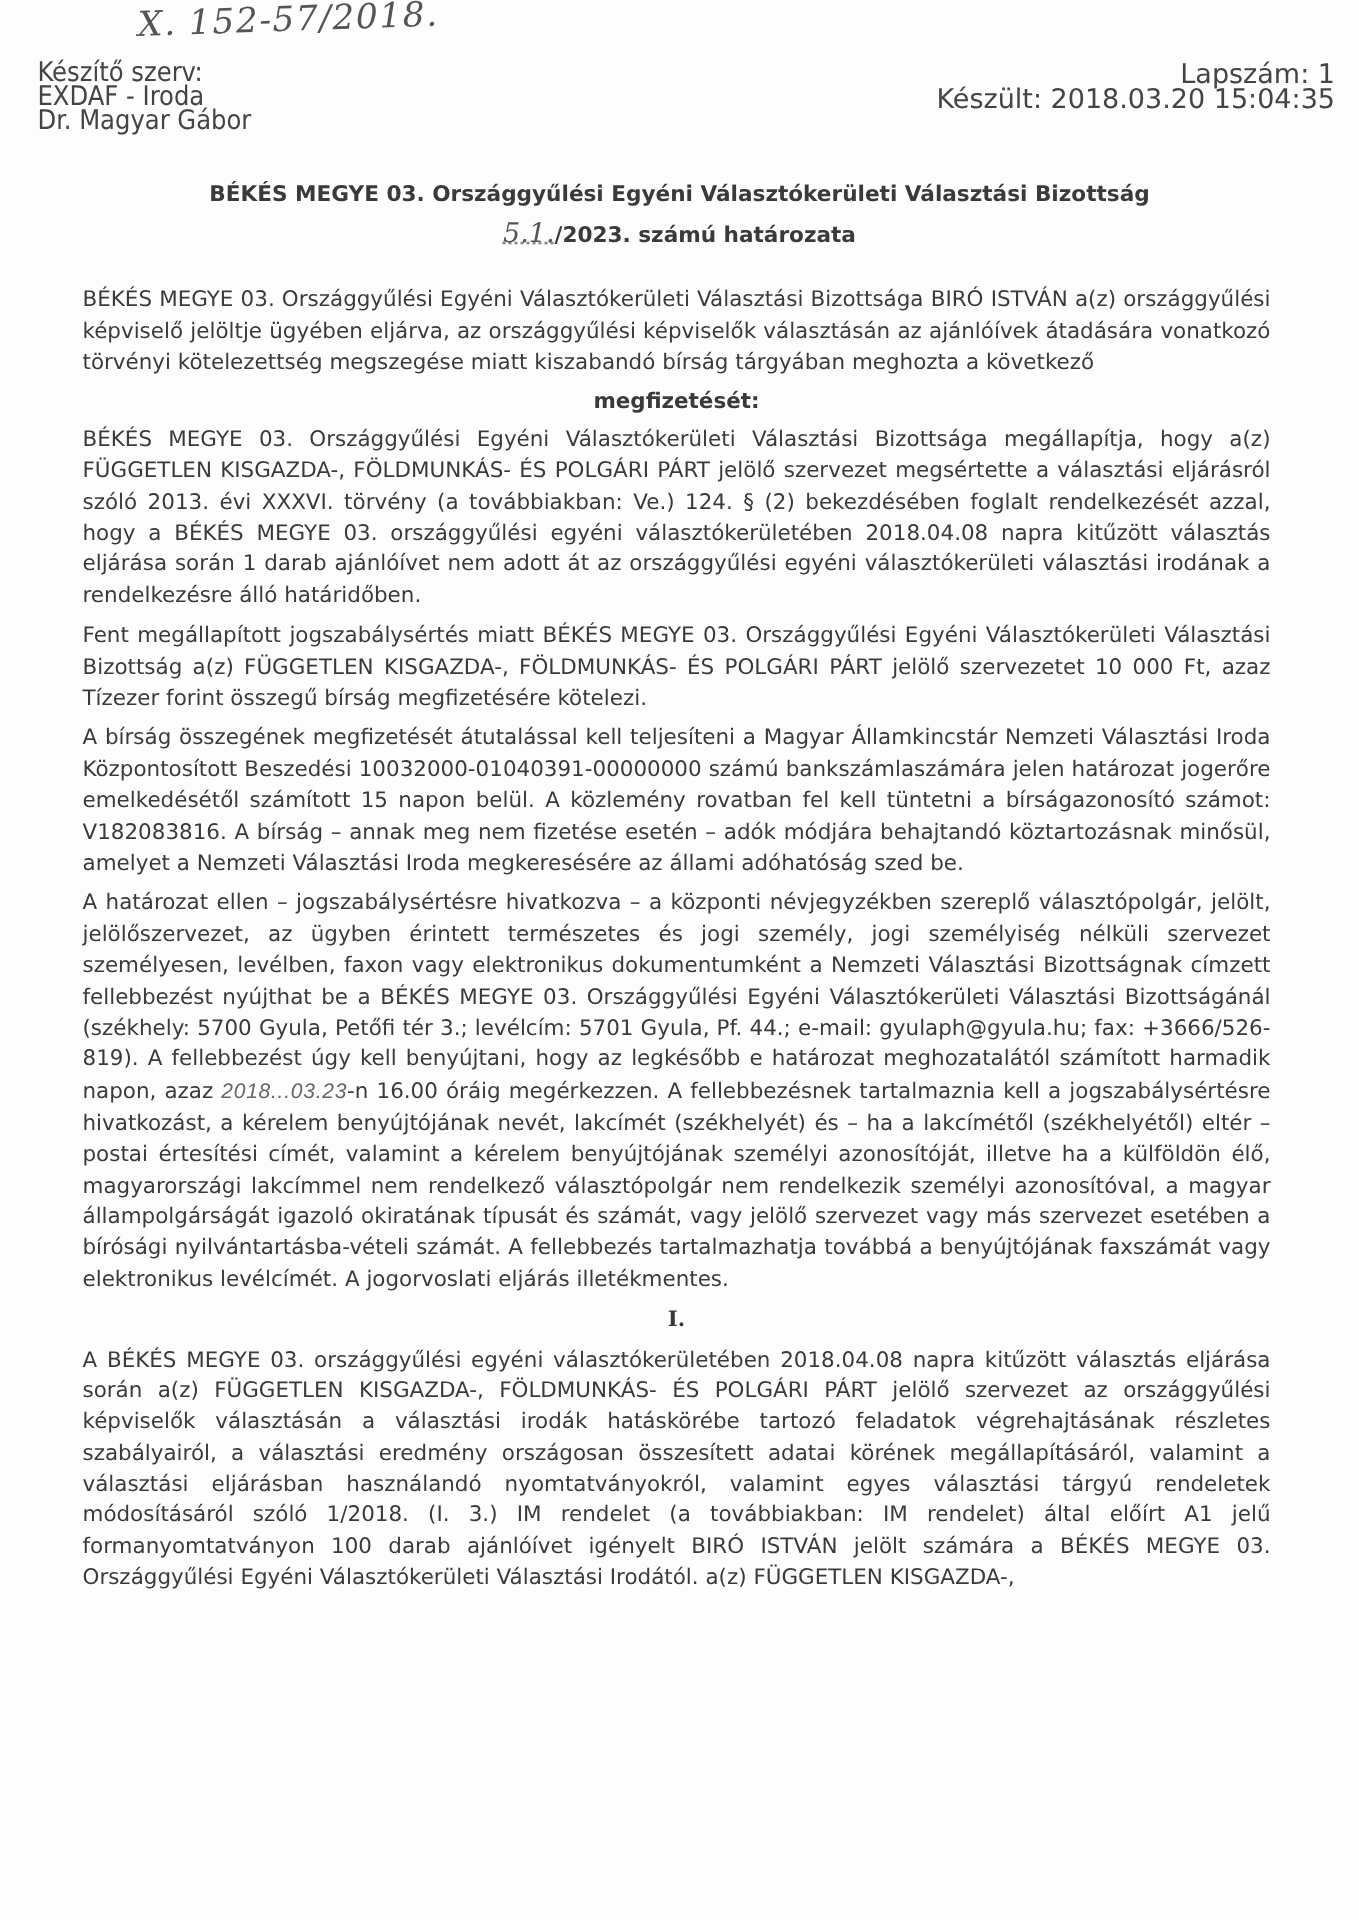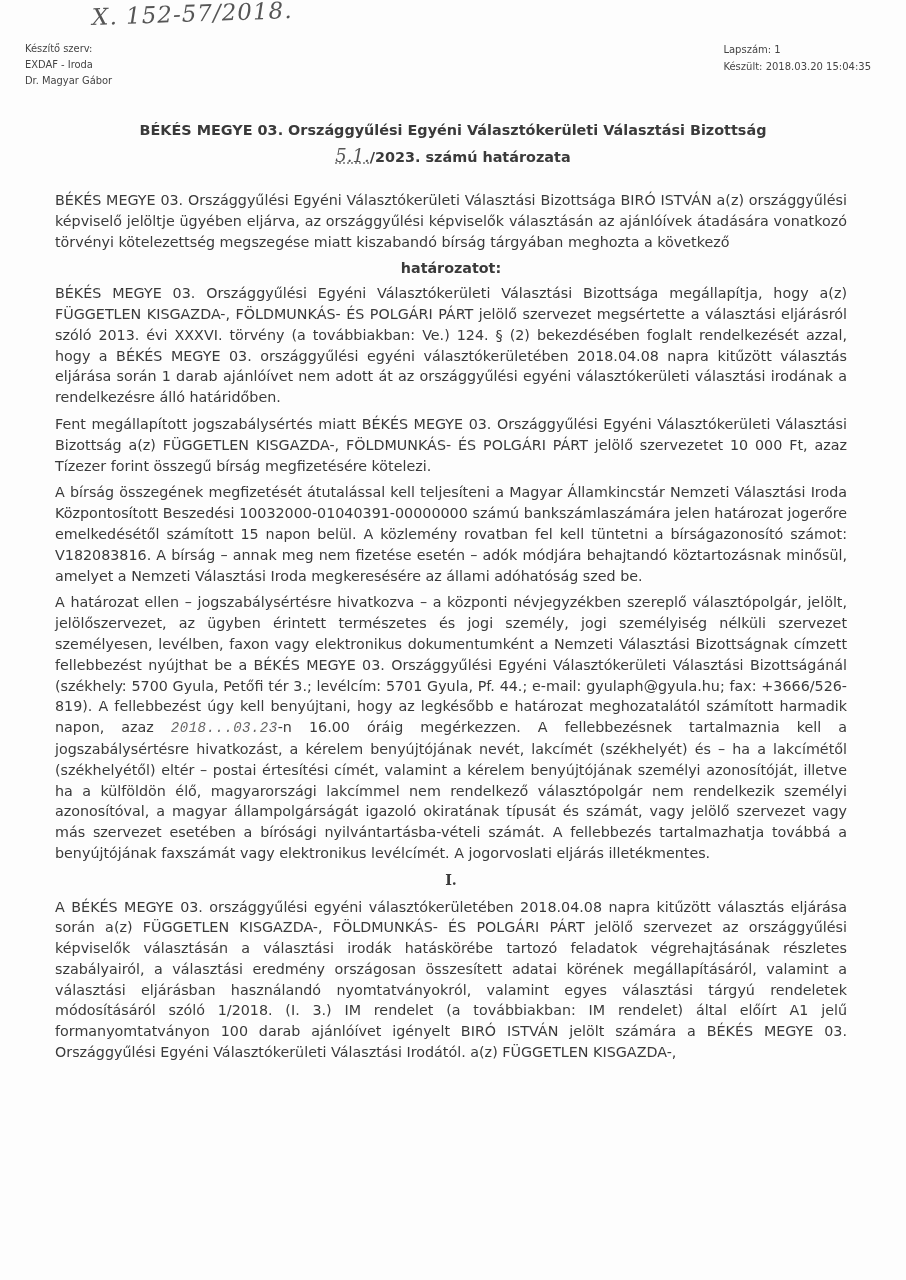--- a/index.html
+++ b/index.html
@@ -33,31 +33,31 @@
       left: 92px;
       top: 4px;
       font-size: 23px;
       transform: rotate(-2deg);
       transform-origin: left center;
     }
     .maker-block {
       position: absolute;
       left: 25px;
       top: 41px;
-      font-size: 11px;
+      font-size: 18px;
       line-height: 16px;
       color: #444;
       font-family: "DejaVu Sans Condensed", "DejaVu Sans", sans-serif;
     }
     .meta-block {
       position: absolute;
-      right: 35px;
+      right: 16px;
       top: 41px;
-      text-align: left;
-      font-size: 10px;
+      text-align: right;
+      font-size: 18px;
       line-height: 17px;
       color: #444;
     }
     .title-block {
       position: absolute;
       left: 0;
       width: 906px;
       top: 117px;
       text-align: center;
       font-weight: bold;
@@ -92,21 +92,21 @@
       font-weight: bold;
       margin: 6px 0 4px 0;
     }
     .content .roman {
       text-align: center;
       font-weight: bold;
       font-family: "DejaVu Serif", serif;
       margin: 4px 0 6px 0;
     }
     .inline-hand {
-      font-family: Liberation Mono, monospace;
+      font-family: Liberation Sans, sans-serif;
       font-style: italic;
       color: #666;
       font-size: 14px;
       letter-spacing: 0.5px;
     }
   </style>
 </head>
 <body>
 
 <div class="page">
@@ -127,21 +127,21 @@
   <div class="title-block">
     <div>BÉKÉS MEGYE 03. Országgyűlési Egyéni Választókerületi Választási Bizottság</div>
     <div>
       <span class="num">5.1.</span><span>/2023. számú határozata</span>
     </div>
   </div>
 
   <div class="content">
     <p>BÉKÉS MEGYE 03. Országgyűlési Egyéni Választókerületi Választási Bizottsága BIRÓ ISTVÁN a(z) országgyűlési képviselő jelöltje ügyében eljárva, az országgyűlési képviselők választásán az ajánlóívek átadására vonatkozó törvényi kötelezettség megszegése miatt kiszabandó bírság tárgyában meghozta a következő</p>
 
-    <div class="center-heading">határozatot:</div>
+    <div class="center-heading">megfizetését:</div>
 
     <p>BÉKÉS MEGYE 03. Országgyűlési Egyéni Választókerületi Választási Bizottsága megállapítja, hogy a(z) FÜGGETLEN KISGAZDA-, FÖLDMUNKÁS- ÉS POLGÁRI PÁRT jelölő szervezet megsértette a választási eljárásról szóló 2013. évi XXXVI. törvény (a továbbiakban: Ve.) 124. § (2) bekezdésében foglalt rendelkezését azzal, hogy a BÉKÉS MEGYE 03. országgyűlési egyéni választókerületében 2018.04.08 napra kitűzött választás eljárása során 1 darab ajánlóívet nem adott át az országgyűlési egyéni választókerületi választási irodának a rendelkezésre álló határidőben.</p>
     <p>Fent megállapított jogszabálysértés miatt BÉKÉS MEGYE 03. Országgyűlési Egyéni Választókerületi Választási Bizottság a(z) FÜGGETLEN KISGAZDA-, FÖLDMUNKÁS- ÉS POLGÁRI PÁRT jelölő szervezetet 10 000 Ft, azaz Tízezer forint összegű bírság megfizetésére kötelezi.</p>
     <p>A bírság összegének megfizetését átutalással kell teljesíteni a Magyar Államkincstár Nemzeti Választási Iroda Központosított Beszedési 10032000-01040391-00000000 számú bankszámlaszámára jelen határozat jogerőre emelkedésétől számított 15 napon belül. A közlemény rovatban fel kell tüntetni a bírságazonosító számot: V182083816. A bírság – annak meg nem fizetése esetén – adók módjára behajtandó köztartozásnak minősül, amelyet a Nemzeti Választási Iroda megkeresésére az állami adóhatóság szed be.</p>
 
     <p><span>A határozat ellen – jogszabálysértésre hivatkozva – a központi névjegyzékben szereplő választópolgár, jelölt, jelölőszervezet, az ügyben érintett természetes és jogi személy, jogi személyiség nélküli szervezet személyesen, levélben, faxon vagy elektronikus dokumentumként a Nemzeti Választási Bizottságnak címzett fellebbezést nyújthat be a BÉKÉS MEGYE 03. Országgyűlési Egyéni Választókerületi Választási Bizottságánál (székhely: 5700 Gyula, Petőfi tér 3.; levélcím: 5701 Gyula, Pf. 44.; e-mail: gyulaph@gyula.hu; fax: +3666/526-819). A fellebbezést úgy kell benyújtani, hogy az legkésőbb e határozat meghozatalától számított harmadik napon, azaz </span><span class="inline-hand">2018...03.23</span><span>-n 16.00 óráig megérkezzen. A fellebbezésnek tartalmaznia kell a jogszabálysértésre hivatkozást, a kérelem benyújtójának nevét, lakcímét (székhelyét) és – ha a lakcímétől (székhelyétől) eltér – postai értesítési címét, valamint a kérelem benyújtójának személyi azonosítóját, illetve ha a külföldön élő, magyarországi lakcímmel nem rendelkező választópolgár nem rendelkezik személyi azonosítóval, a magyar állampolgárságát igazoló okiratának típusát és számát, vagy jelölő szervezet vagy más szervezet esetében a bírósági nyilvántartásba-vételi számát. A fellebbezés tartalmazhatja továbbá a benyújtójának faxszámát vagy elektronikus levélcímét. A jogorvoslati eljárás illetékmentes.</span></p>
 
     <div class="roman">I.</div>
 
     <p>A BÉKÉS MEGYE  03. országgyűlési egyéni választókerületében 2018.04.08 napra kitűzött választás eljárása során a(z) FÜGGETLEN KISGAZDA-, FÖLDMUNKÁS- ÉS POLGÁRI PÁRT jelölő szervezet az országgyűlési képviselők választásán a választási irodák hatáskörébe tartozó feladatok végrehajtásának részletes szabályairól, a választási eredmény országosan összesített adatai körének megállapításáról, valamint a választási eljárásban használandó nyomtatványokról, valamint egyes választási tárgyú rendeletek módosításáról szóló 1/2018. (I. 3.) IM rendelet (a továbbiakban: IM rendelet) által előírt A1 jelű formanyomtatványon 100 darab ajánlóívet igényelt BIRÓ ISTVÁN jelölt számára a BÉKÉS MEGYE 03. Országgyűlési Egyéni Választókerületi Választási Irodától. a(z) FÜGGETLEN KISGAZDA-,</p>

